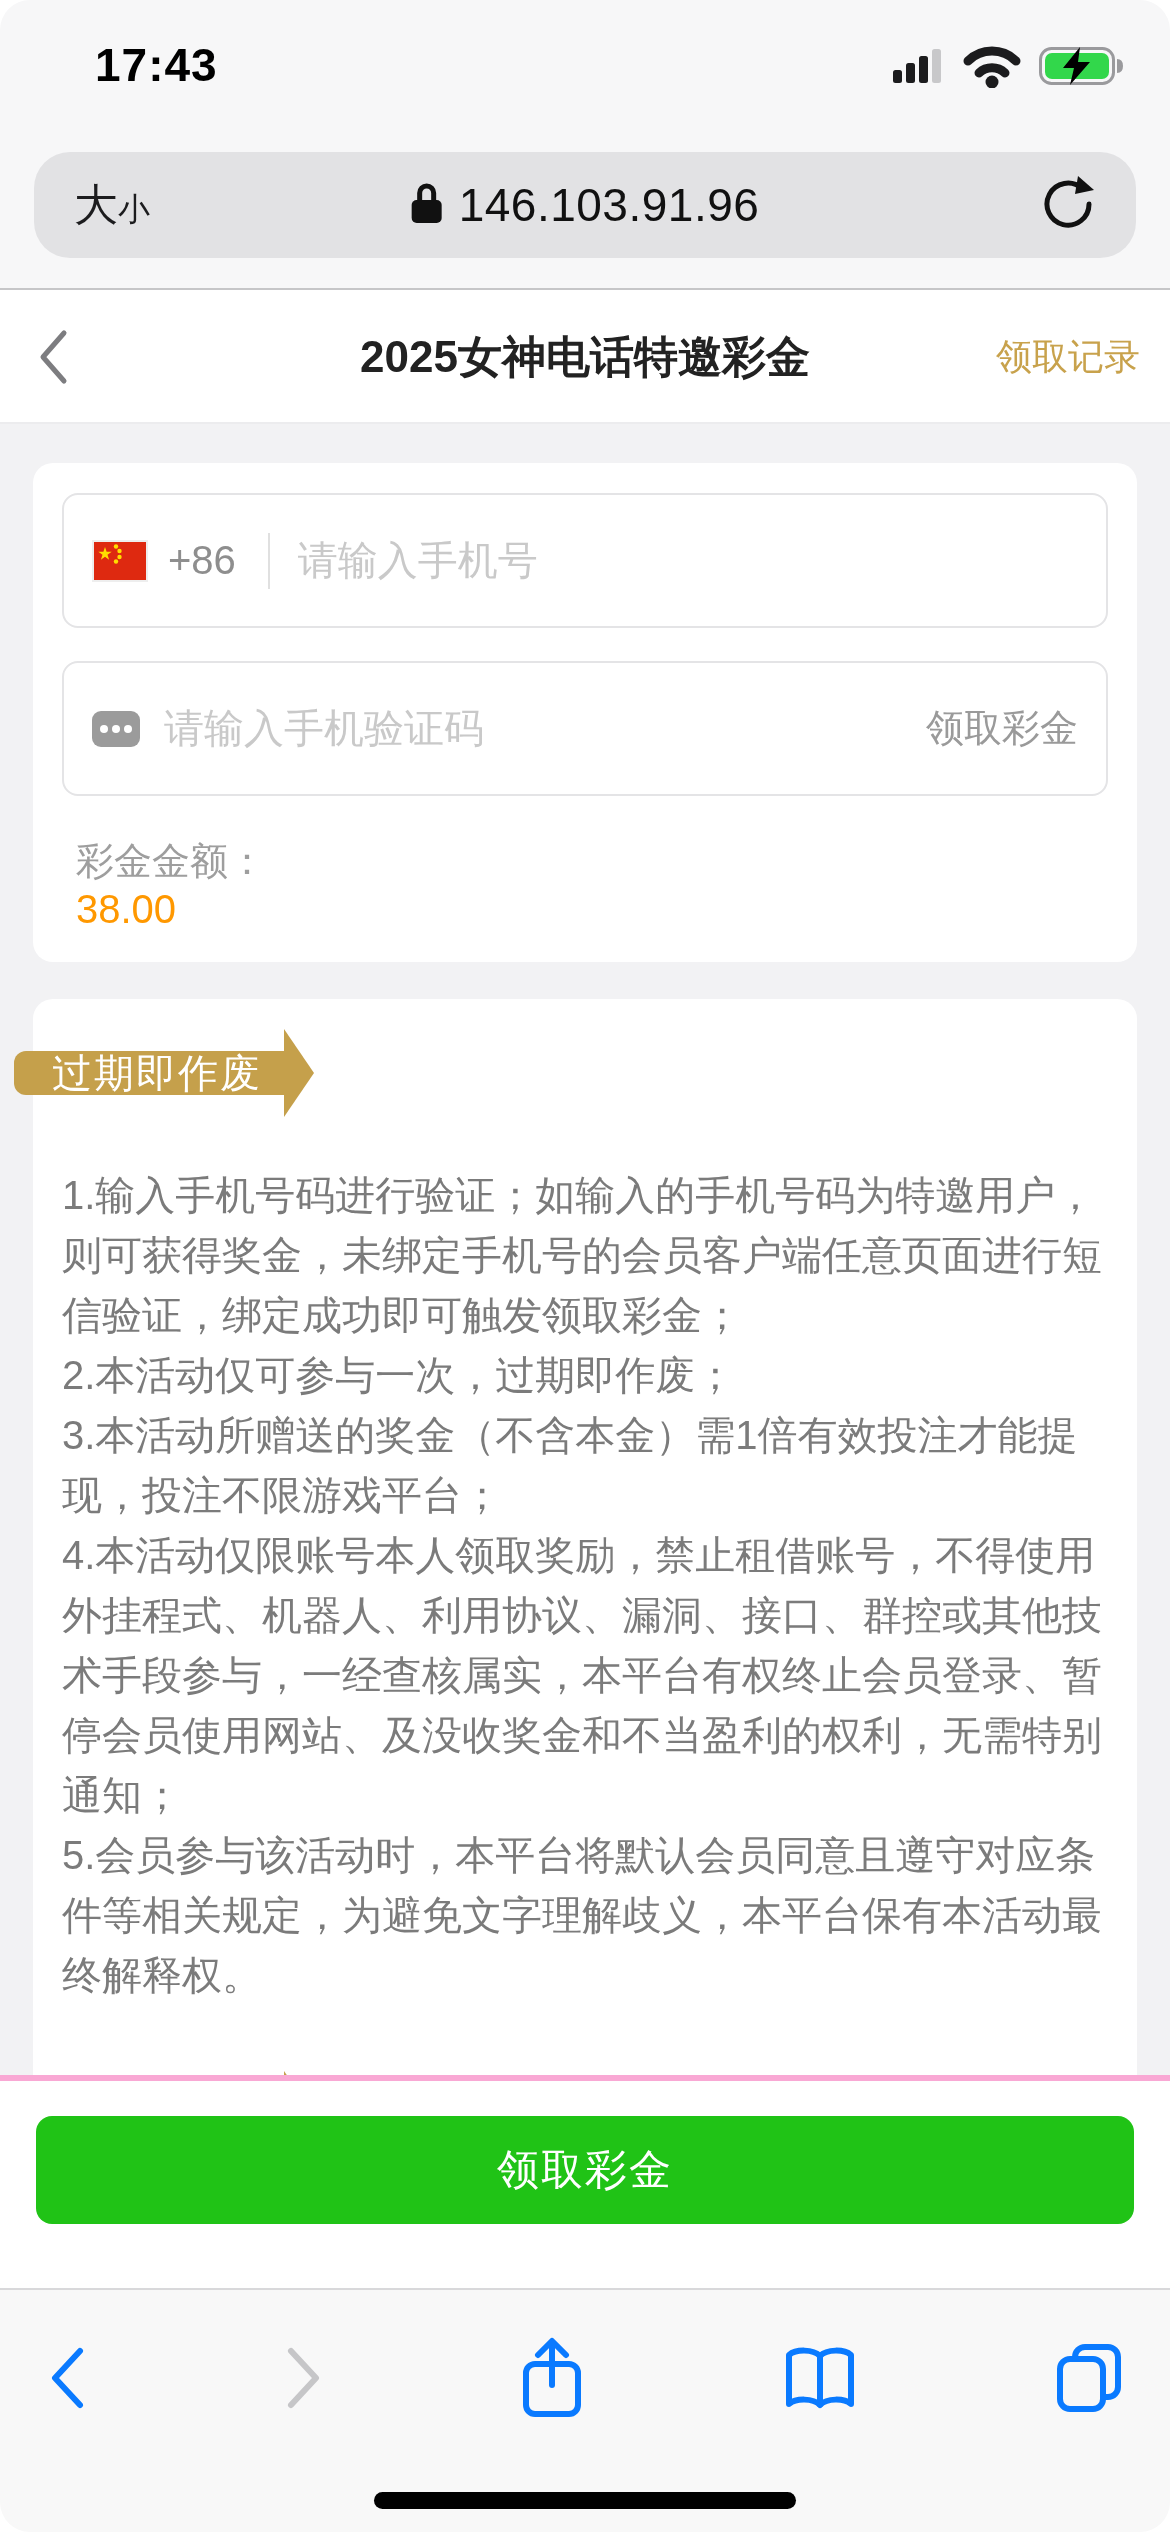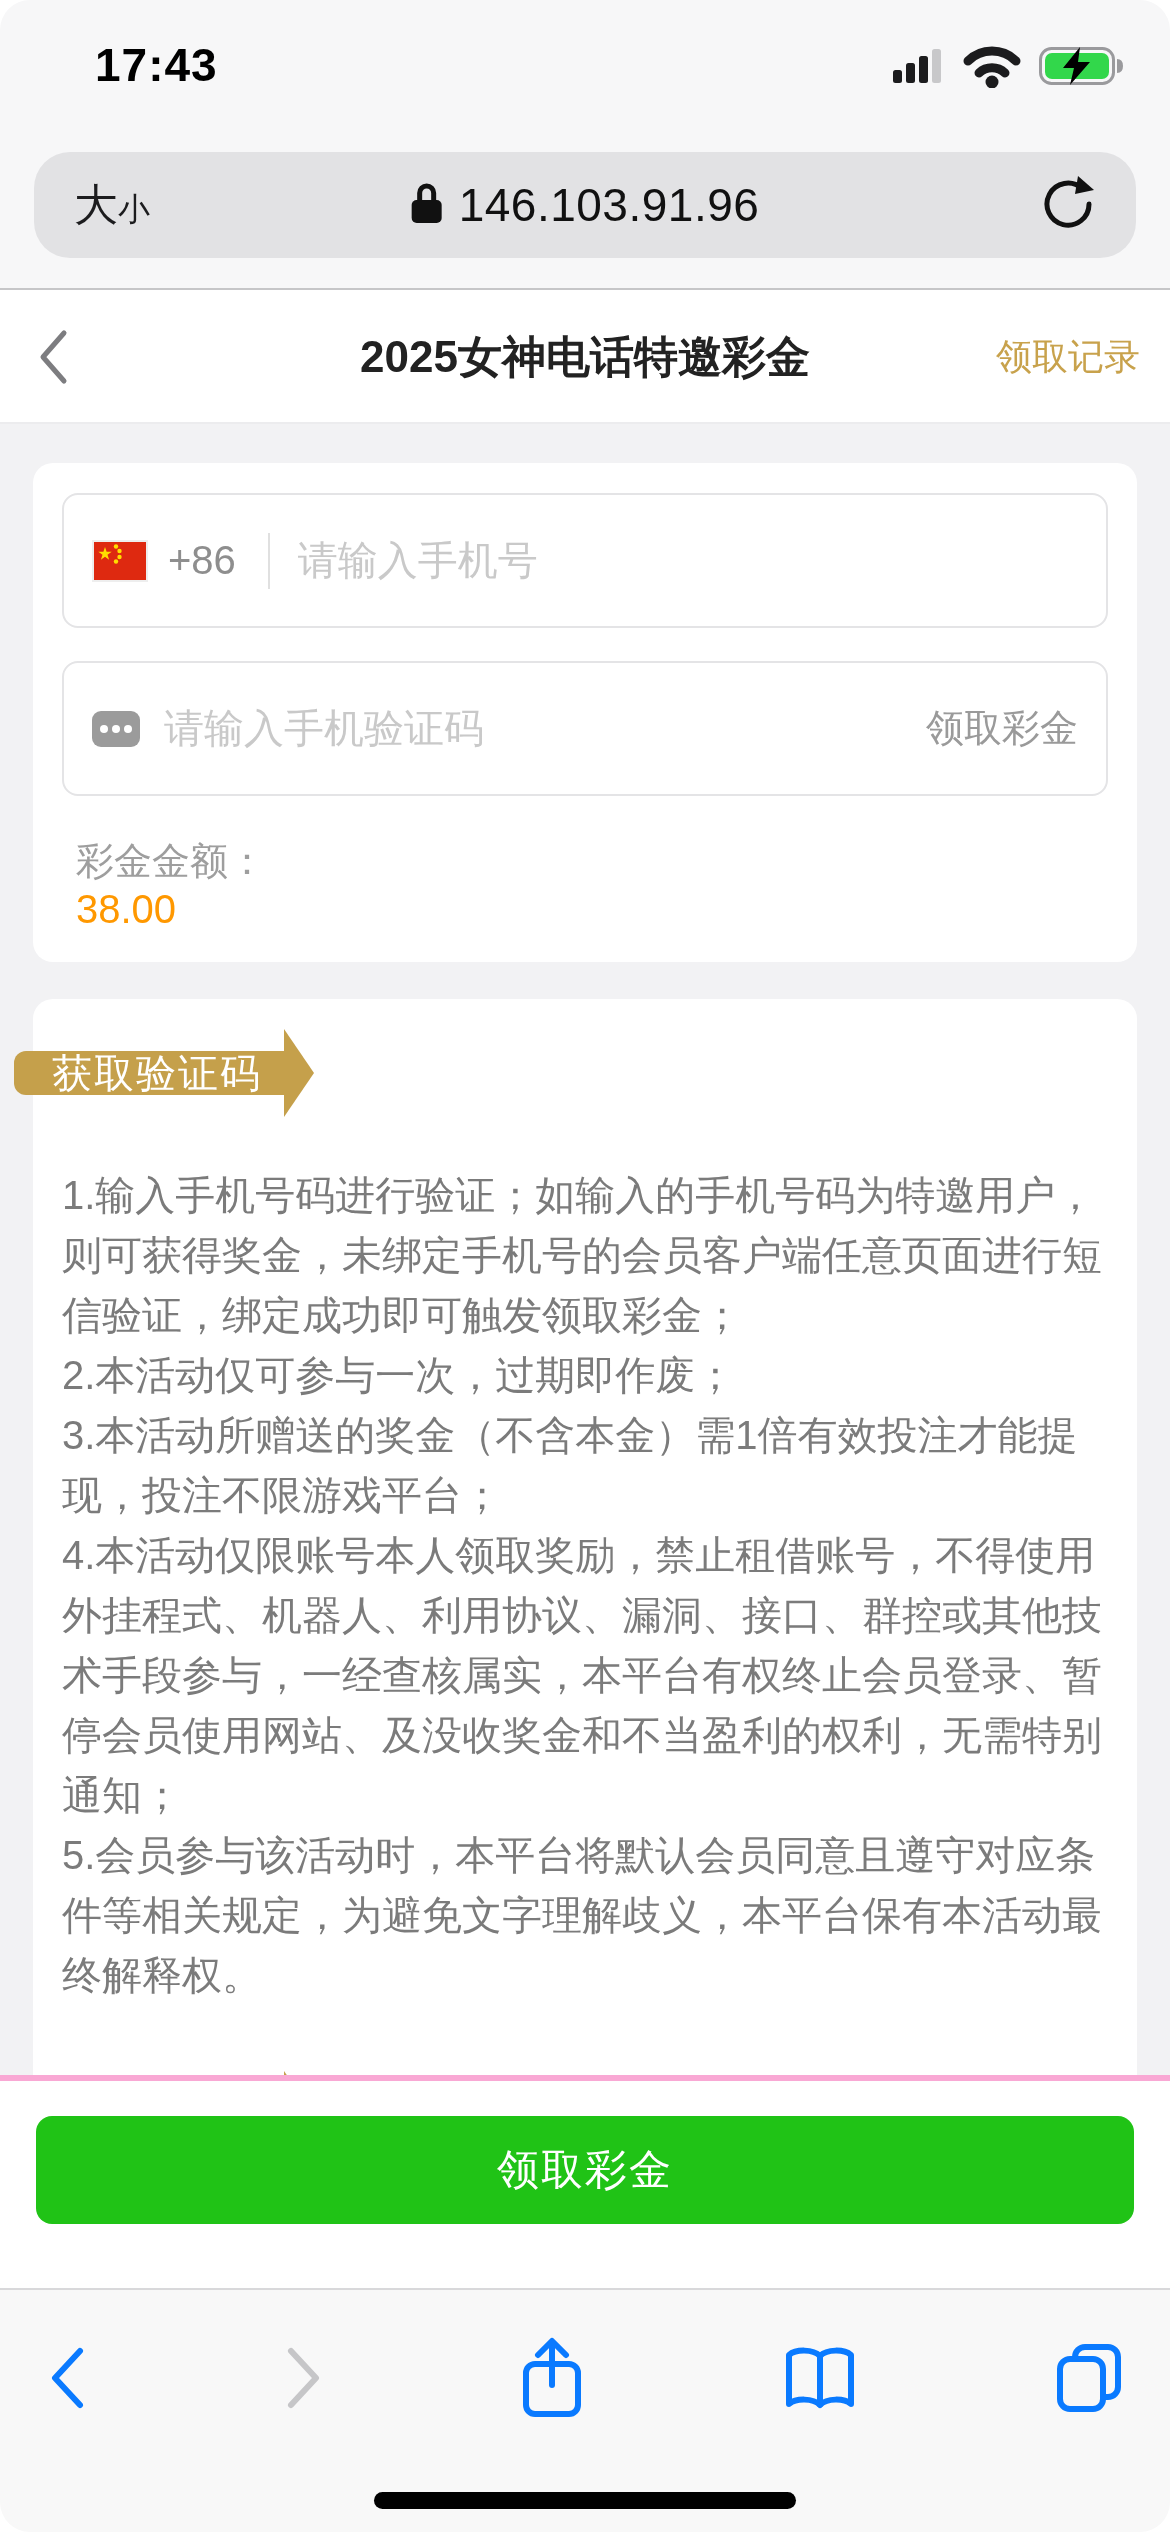--- a/index.html
+++ b/index.html
@@ -172,21 +172,21 @@
         <span class="get-code">领取彩金</span>
       </div>
       <div class="amount-row">
         <span class="amount-label">彩金金额：</span>
         <span class="amount-value">38.00</span>
       </div>
     </div>
 
     <div class="card card-rules">
       <div class="ribbon">
-        <span class="ribbon-body">获取验证码</span>
+        <span class="ribbon-body">过期即作废</span>
         <span class="ribbon-arrow"></span>
       </div>
       <div class="rules-text">
         <p>1.输入手机号码进行验证；如输入的手机号码为特邀用户，则可获得奖金，未绑定手机号的会员客户端任意页面进行短信验证，绑定成功即可触发领取彩金；</p>
         <p>2.本活动仅可参与一次，过期即作废；</p>
         <p>3.本活动所赠送的奖金（不含本金）需1倍有效投注才能提现，投注不限游戏平台；</p>
         <p>4.本活动仅限账号本人领取奖励，禁止租借账号，不得使用外挂程式、机器人、利用协议、漏洞、接口、群控或其他技术手段参与，一经查核属实，本平台有权终止会员登录、暂停会员使用网站、及没收奖金和不当盈利的权利，无需特别通知；</p>
         <p>5.会员参与该活动时，本平台将默认会员同意且遵守对应条件等相关规定，为避免文字理解歧义，本平台保有本活动最终解释权。</p>
       </div>
       <div class="ribbon ribbon2">

